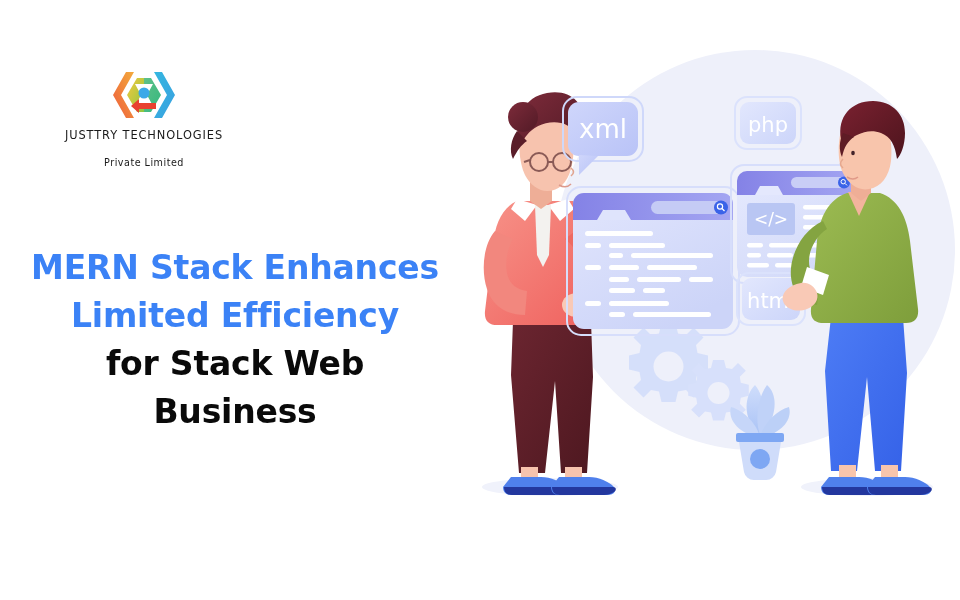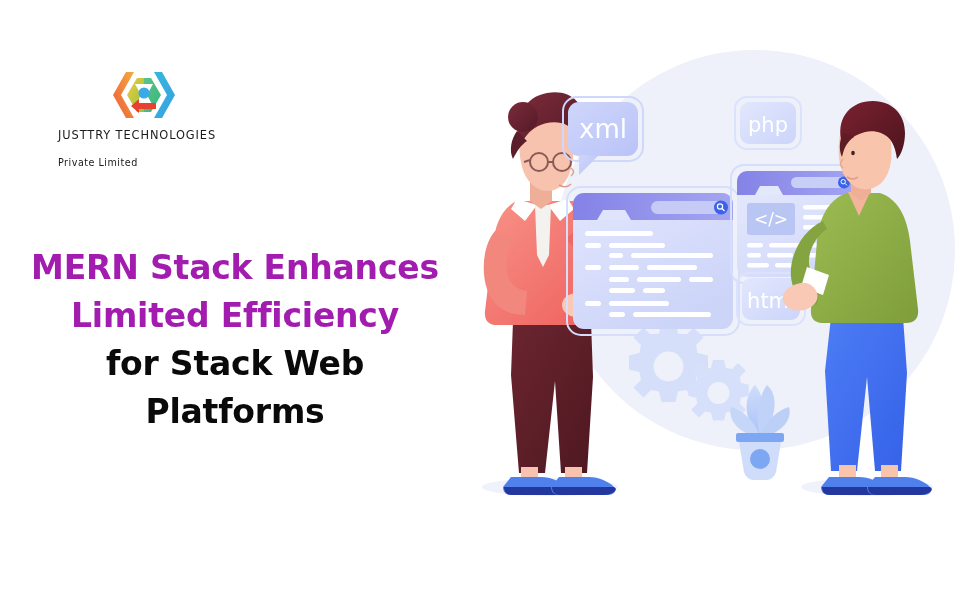--- a/index.html
+++ b/index.html
@@ -25,20 +25,21 @@
     top: 0;
     width: 470px;
     height: 600px;
   }
 
   .brand {
     position: absolute;
     left: 58px;
     top: 68px;
     width: 172px;
+    text-align: center;
   }
   .brand-mark {
     width: 70px;
     height: 54px;
     margin: 0 auto 6px auto;
     display: block;
   }
   .brand-name {
     font-family: "DejaVu Sans", sans-serif;
     font-size: 11.4px;
@@ -63,21 +64,21 @@
     top: 222px;
     width: 430px;
     text-align: center;
     font-family: "DejaVu Sans", sans-serif;
     font-weight: bold;
     font-size: 33px;
     line-height: 48px;
     letter-spacing: -0.2px;
   }
   .headline .ln { display: block; white-space: nowrap; }
-  .headline .accent { color: #a21caf; }
+  .headline .accent { color: #3b82f6; }
   .headline .dark   { color: #0a0a0a; }
 
   
   .illus {
     position: absolute;
     left: 455px;
     top: 35px;
     width: 505px;
     height: 510px;
   }
@@ -131,21 +132,21 @@
       </svg>
 
       <div class="brand-name">JUSTTRY TECHNOLOGIES</div>
       <div class="brand-sub">Private Limited</div>
     </div>
 
     <h1 class="headline">
       <span class="ln accent">MERN Stack Enhances</span>
       <span class="ln accent">Limited Efficiency</span>
       <span class="ln dark">for Stack Web</span>
-      <span class="ln dark">Platforms</span>
+      <span class="ln dark">Business</span>
     </h1>
   </div>
 
   <div class="illus">
     <svg width="505" height="510" viewBox="0 0 505 510">
       <defs>
         <linearGradient id="tagGrad" x1="0" y1="0" x2="1" y2="1">
           <stop offset="0%" stop-color="#cfd6fb"></stop>
           <stop offset="100%" stop-color="#b9c3f7"></stop>
         </linearGradient>

